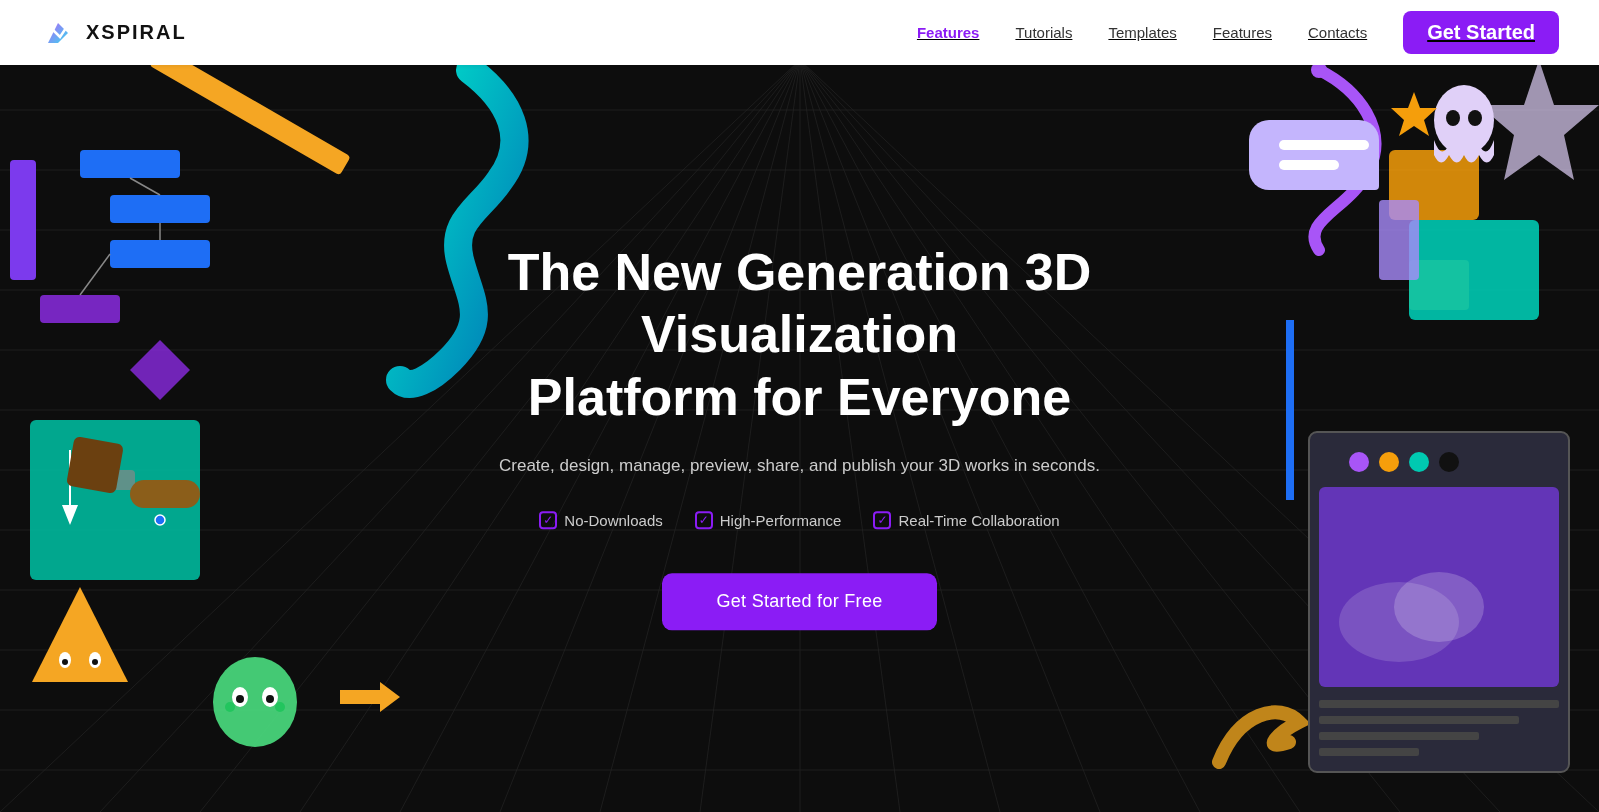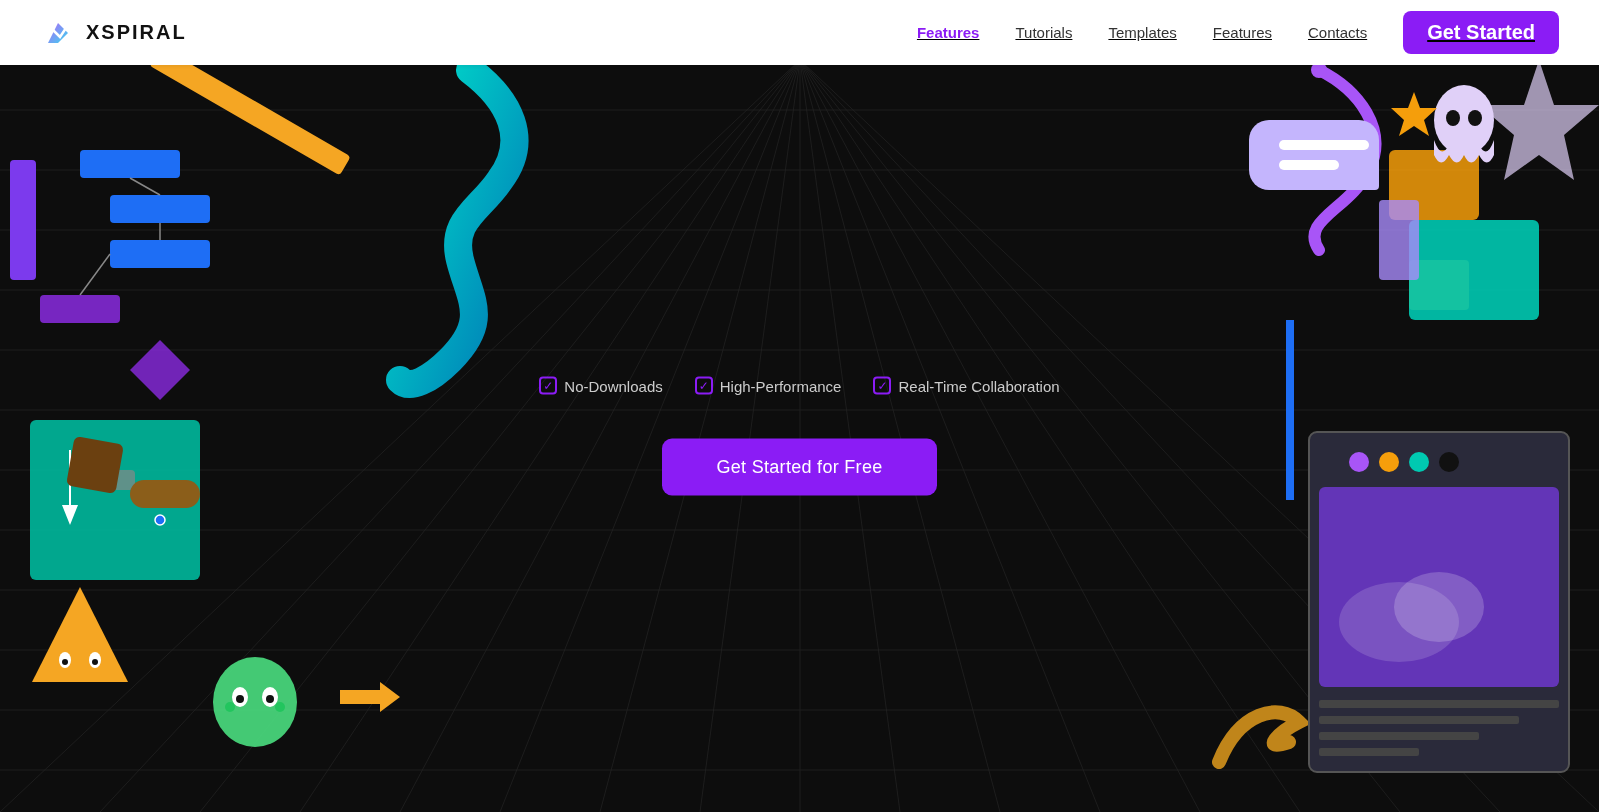--- a/index.html
+++ b/index.html
@@ -273,20 +273,25 @@
 
   <svg style="position:absolute;top:30px;right:160px;z-index:7;" width="50" height="50" viewBox="0 0 50 50">
     <polygon points="25,2 31,18 48,18 35,30 40,46 25,36 10,46 15,30 2,18 19,18" fill="#f59e0b"></polygon>
   </svg>
 
   <svg style="position:absolute;top:0;right:0;z-index:4;" width="120" height="120" viewBox="0 0 120 120">
     <polygon points="60,0 75,45 120,45 85,75 95,120 60,95 25,120 35,75 0,45 45,45" fill="#e0d0f8" opacity="0.7"></polygon>
   </svg>
 
   <div class="hero-content">
+    <h1 class="hero-title">
+      <span>The New Generation 3D Visualization</span><br>
+      <span>Platform for Everyone</span>
+    </h1>
+    <p class="hero-sub2">Create, design, manage, preview, share, and publish your 3D works in seconds.</p>
 
     <div class="hero-badges">
       <div class="badge">
         <div class="badge-check">✓</div>
         <span>No-Downloads</span>
       </div>
       <div class="badge">
         <div class="badge-check">✓</div>
         <span>High-Performance</span>
       </div>

